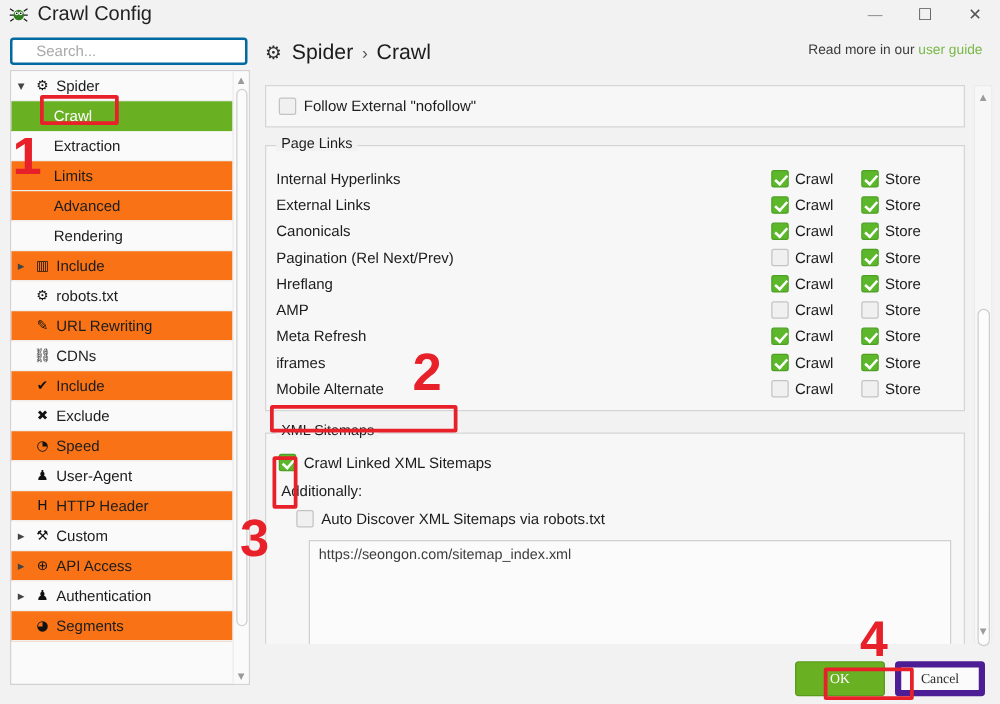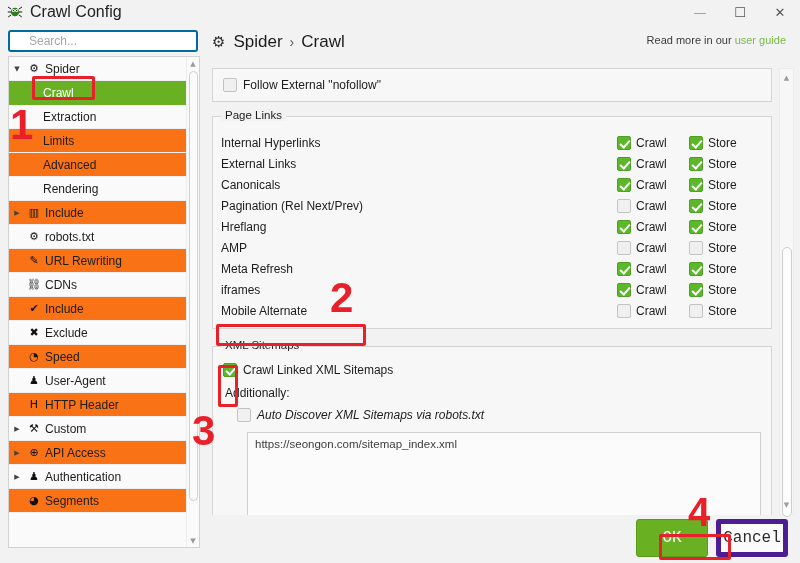--- a/index.html
+++ b/index.html
@@ -135,21 +135,21 @@
   #pagelinks { margin-top: 14px; padding: 12px 10px 10px 8px; }
   .pl-row { height: 21px; display:flex; align-items:flex-end; }
   .pl-name { flex: 1; font-size: 12px; color:#1c1c1c; }
   .pl-opt { width: 72px; display:flex; align-items:center; }
   .pl-opt .cb-label { margin-left: 5px; }
 
   
   #xmlbox { margin-top: 17px; padding: 12px 10px 10px 10px; }
   .xs-row { display:flex; align-items:center; height: 21px; }
   #additionally { font-size: 12px; margin: 6px 0 4px 2px; color:#1c1c1c; }
-  .xs-indent { padding-left: 14px; font-style: italic; }
+  .xs-indent { padding-left: 14px; }
   #sitemap-list {
     margin: 7px 0 0 24px; height: 110px; background: #fbfbfb;
     border: 1px solid #d0d0d0; padding: 5px 7px; font-size: 11.5px; color: #3d3d3d;
     overflow: hidden;
   }
 
   
   #panel-sb {
     position:absolute; right: 6px; top: 44px; width: 15px; bottom: 48px;
     background: #f7f7f7; border: 1px solid #ebebeb;
@@ -162,23 +162,23 @@
   #panel-sb .sb-arrow.top { top: 2px; }
   #panel-sb .sb-arrow.bot { bottom: 2px; }
   #panel-sb .sb-thumb {
     position:absolute; left: 2px; width: 10px; top: 178px; height: 270px;
     background:#fcfcfc; border:1px solid #cdcdcd; border-radius: 6px;
   }
 
   
   #footer { position:absolute; right: 12px; bottom: 6px; display:flex; gap: 8px; }
   .btn {
-    width: 72px; height: 38px; font-size: 16px; border-radius: 3px;
+    width: 72px; height: 28px; font-size: 11px; border-radius: 3px;
     display:flex; align-items:center; justify-content:center;
-    font-family:Liberation Mono, monospace;
+    font-family:Liberation Serif, serif;
   }
   .btn.ok { background: #6ab023; border: 1px solid #5a9a1d; color:#fff; }
   .btn.cancel { background:#fbfbfb; border: 5px solid #4c1d95; color:#2b2b2b; }
 
   
   .anno-num {
     position:absolute; color:#e8202a; font-weight: bold;
     font-family:"Liberation Sans", sans-serif; line-height: 1;
   }
   .anno-box {

